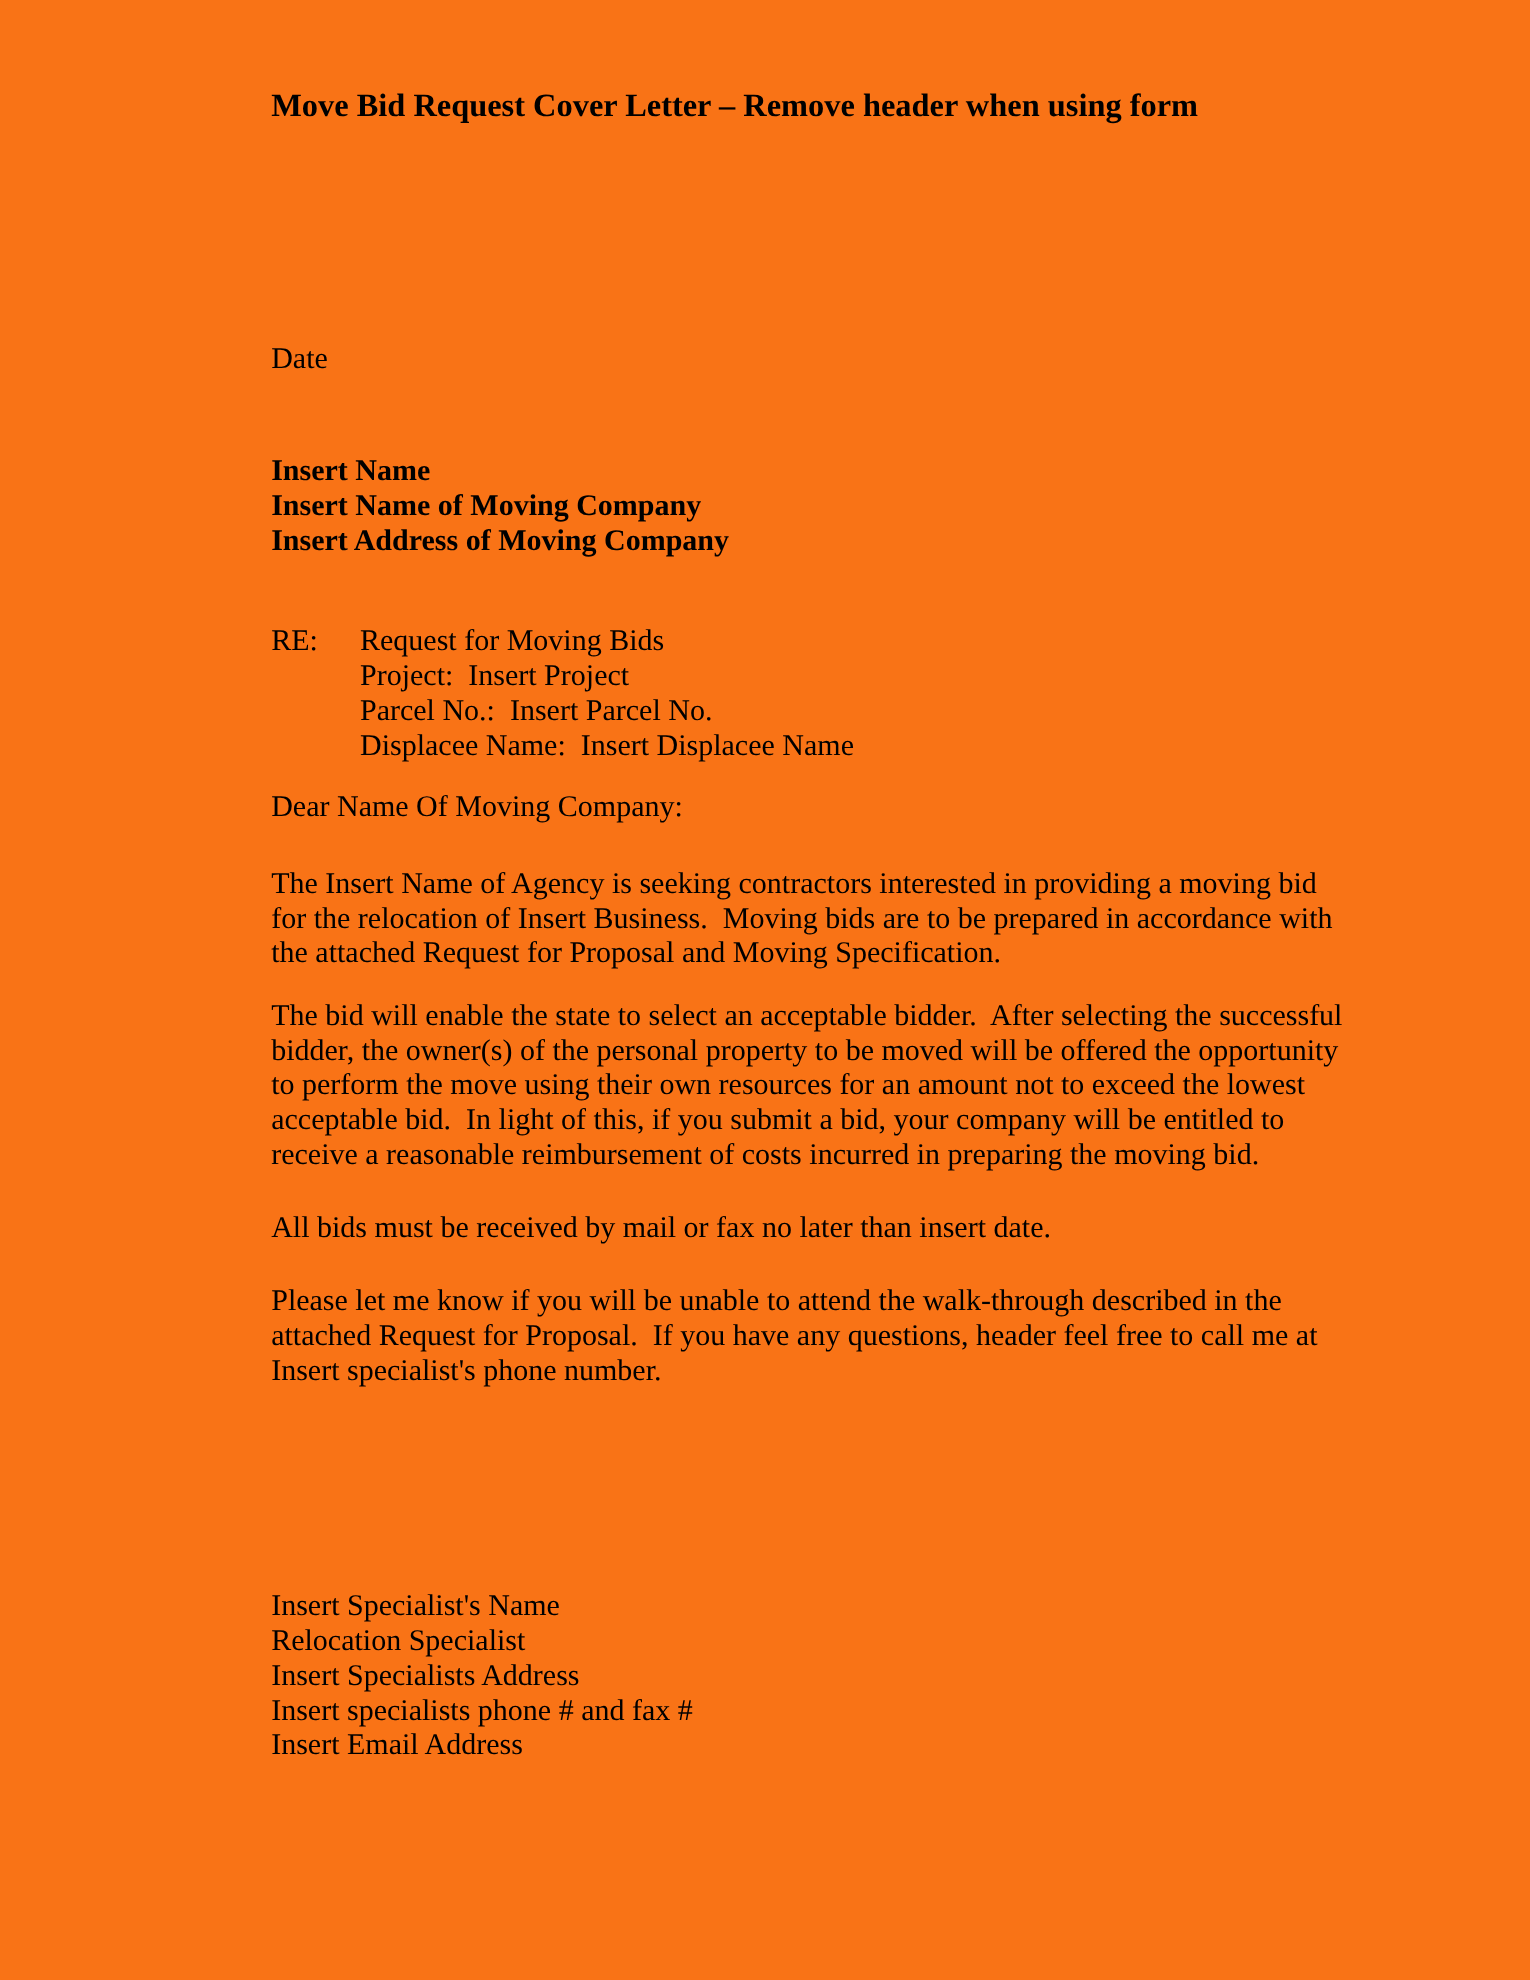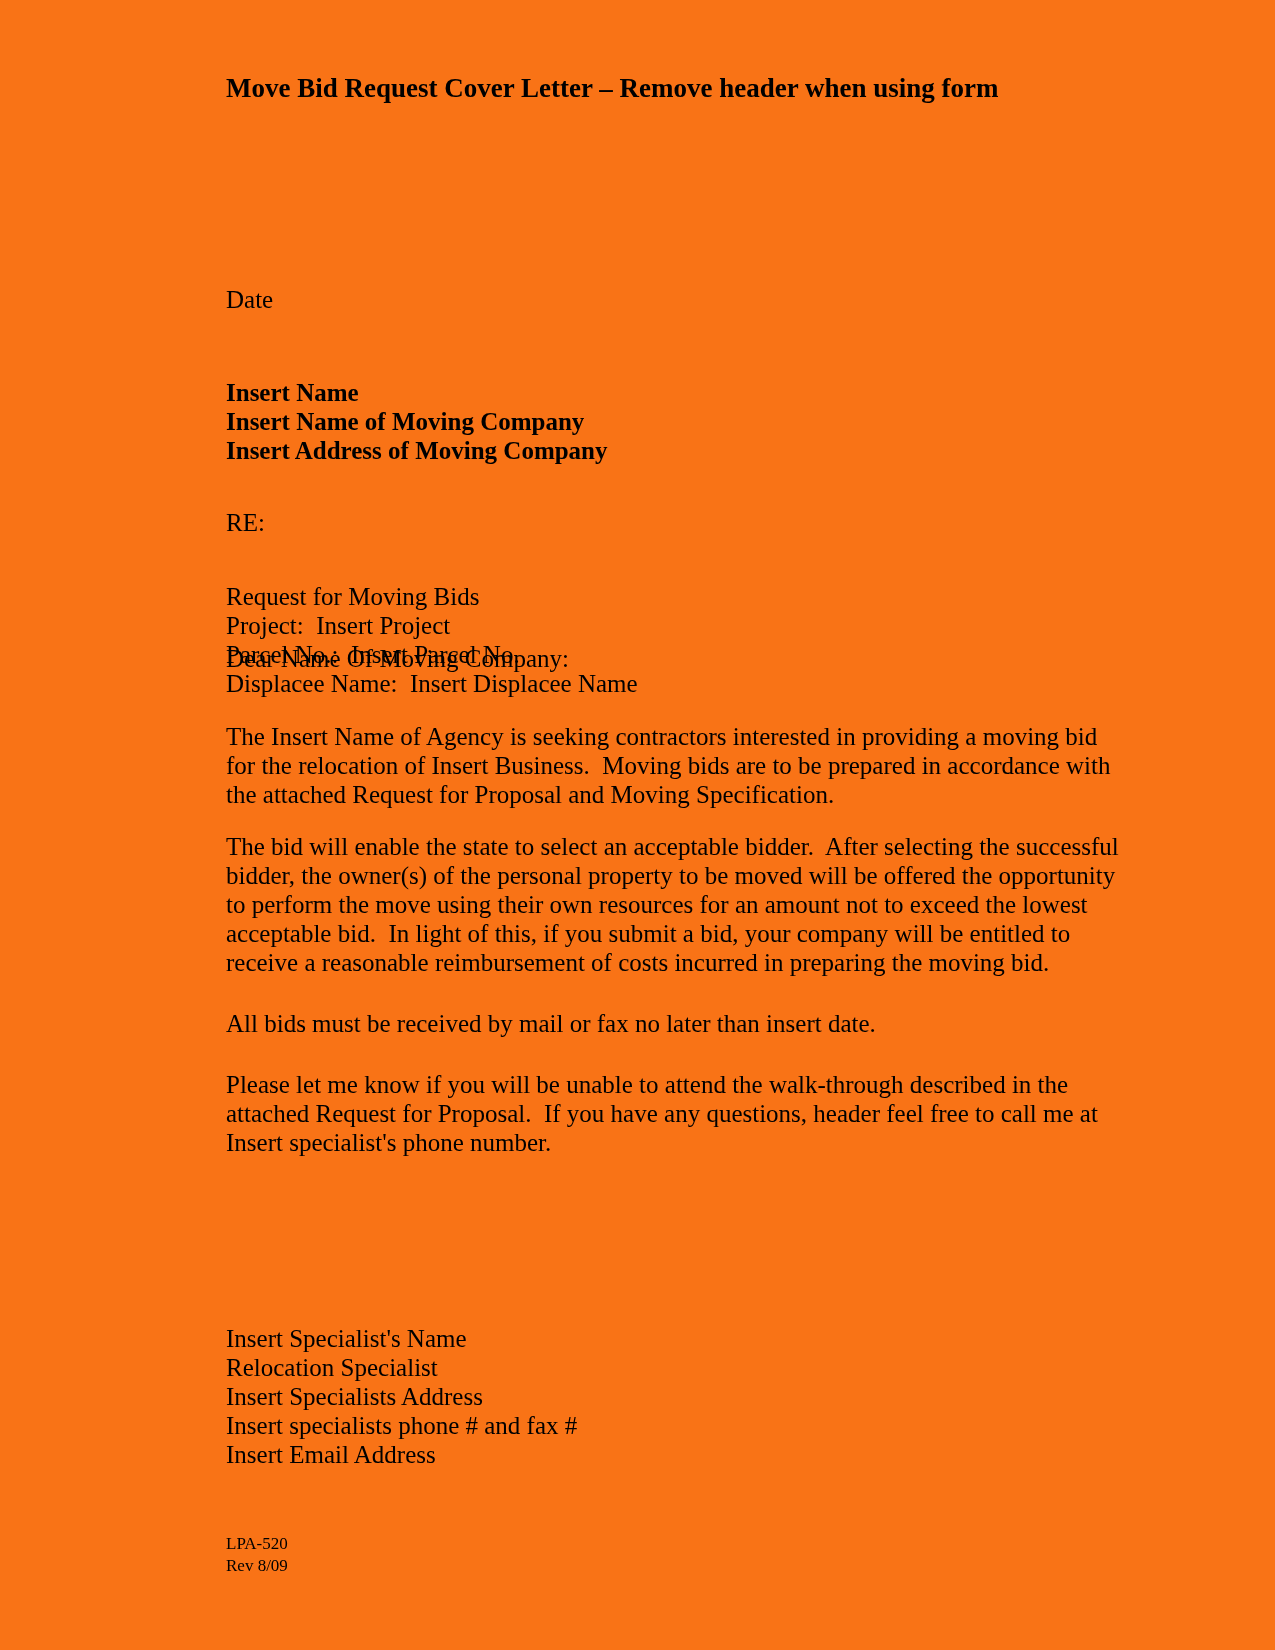--- a/index.html
+++ b/index.html
@@ -30,24 +30,24 @@
     top: 72px;
     width: 960px;
     margin: 0;
     font-size: 27px;
     line-height: 32px;
     font-weight: bold;
     white-space: pre-wrap;
   }
   .date        { top: 285px; }
   .recipient   { top: 378px; font-weight: bold; }
-  .re          { top: 508px; display: flex; flex-direction: column; }
+  .re          { top: 520px; display: flex; }
   .re-label    { width: 74px; flex: 0 0 74px; }
   .re-lines    { flex: 1 1 auto; white-space: pre-wrap; }
-  .salutation  { top: 644px; }
+  .salutation  { top: 658px; }
   .para-1      { top: 722px; }
   .para-2      { top: 832px; }
   .para-3      { top: 1009px; }
   .para-4      { top: 1070px; }
   .closing     { top: 1185px; }
   .signature   { top: 1324px; }
   .footer {
     position: absolute;
     left: 226px;
     top: 1533px;
@@ -96,16 +96,14 @@
 attached Request for Proposal.  If you have any questions, header feel free to call me at
 Insert specialist's phone number.</div>
 
 
   <div class="block signature">Insert Specialist's Name
 Relocation Specialist
 Insert Specialists Address
 Insert specialists phone # and fax #
 Insert Email Address</div>
 
-  <div class="footer">LPA-520
-Rev 8/09</div>
 
 </div>
 
 </body></html>

